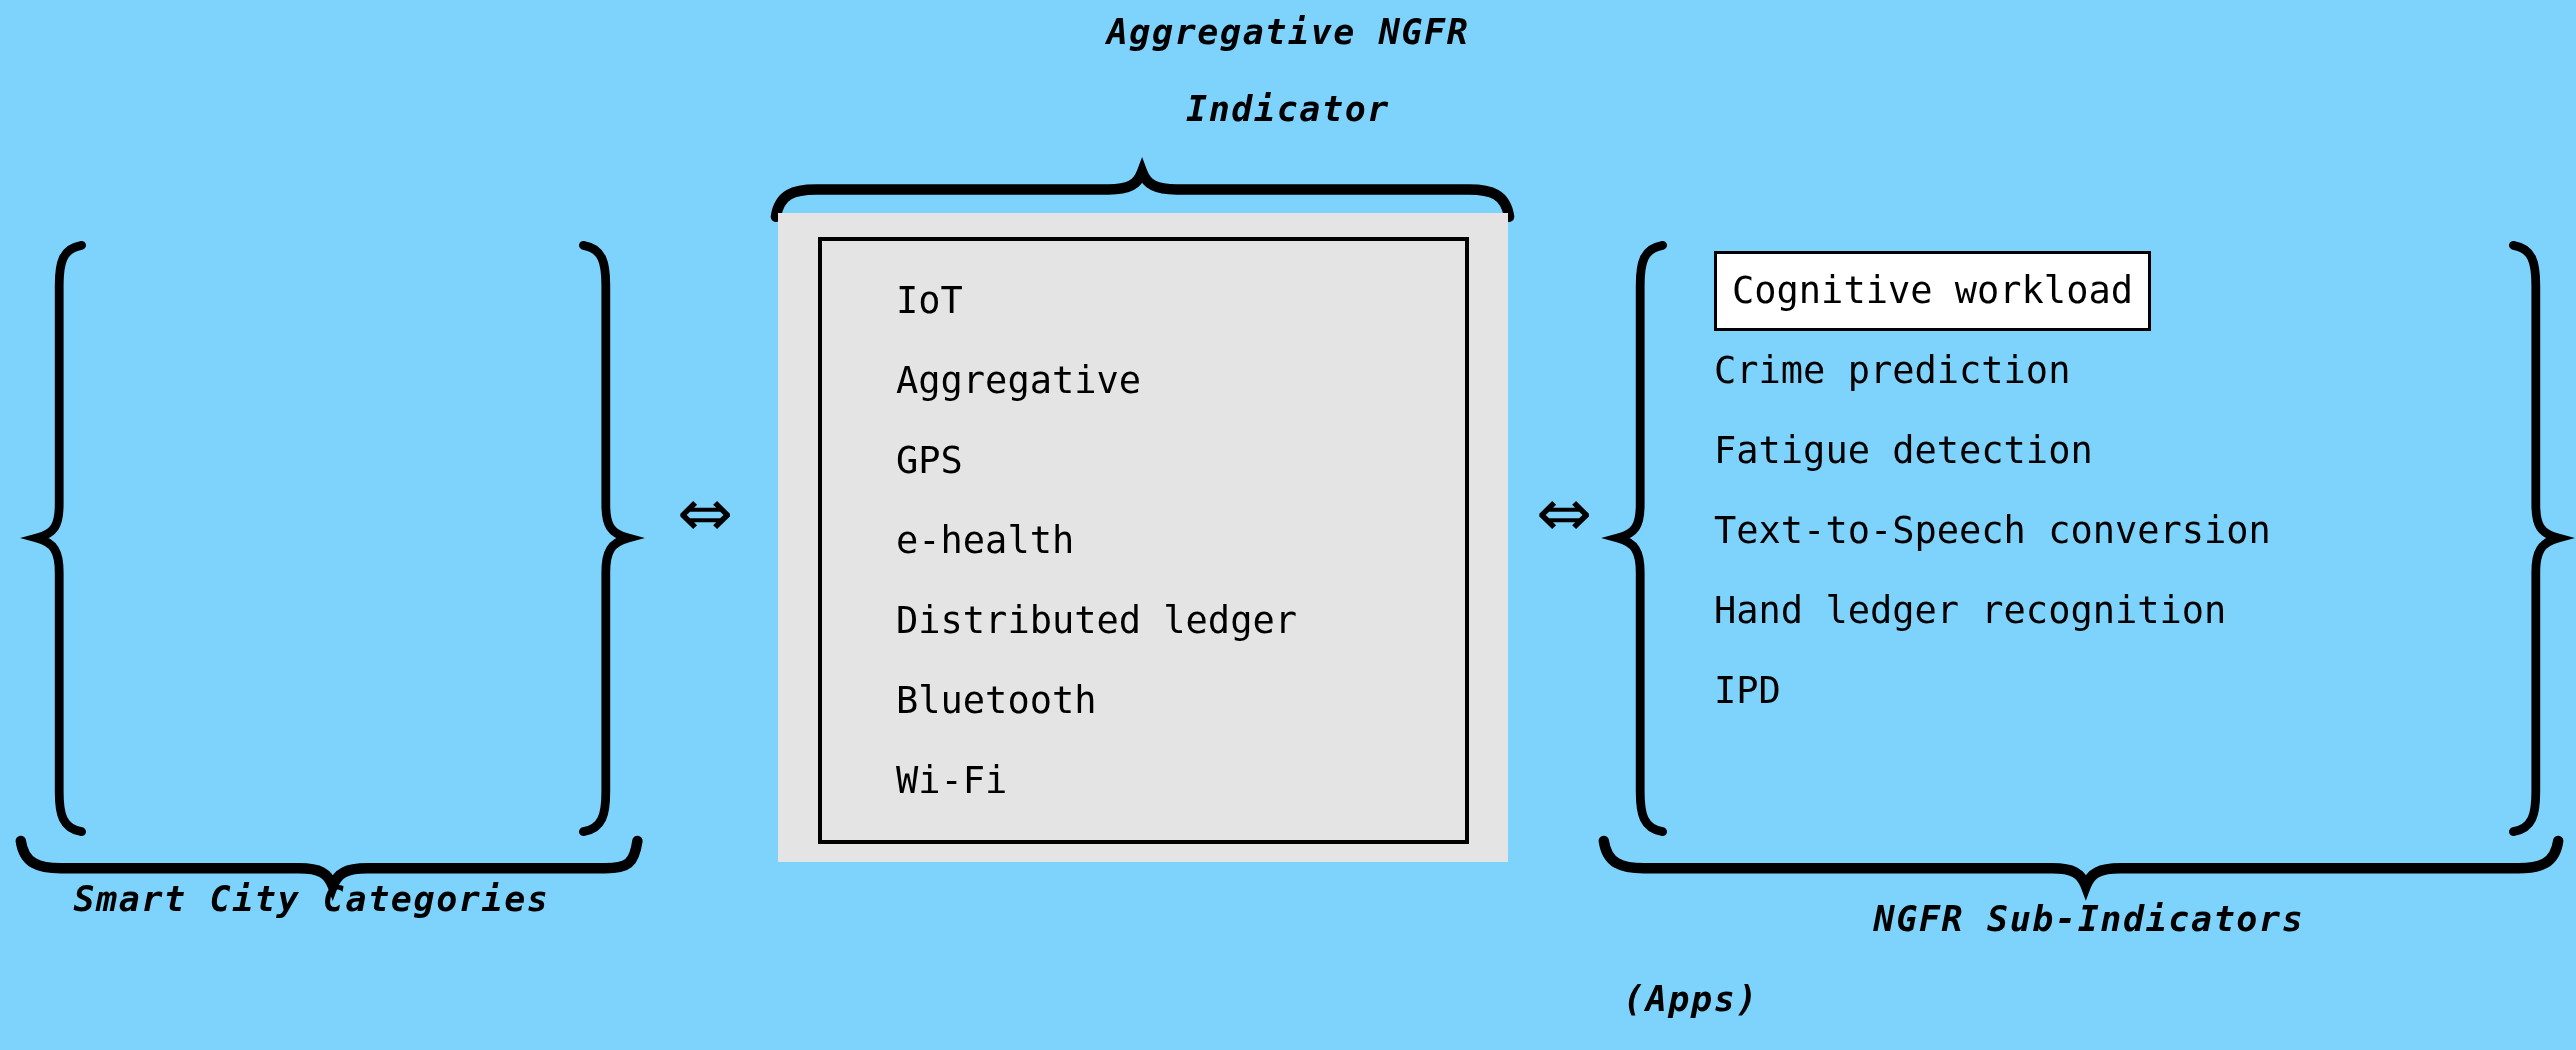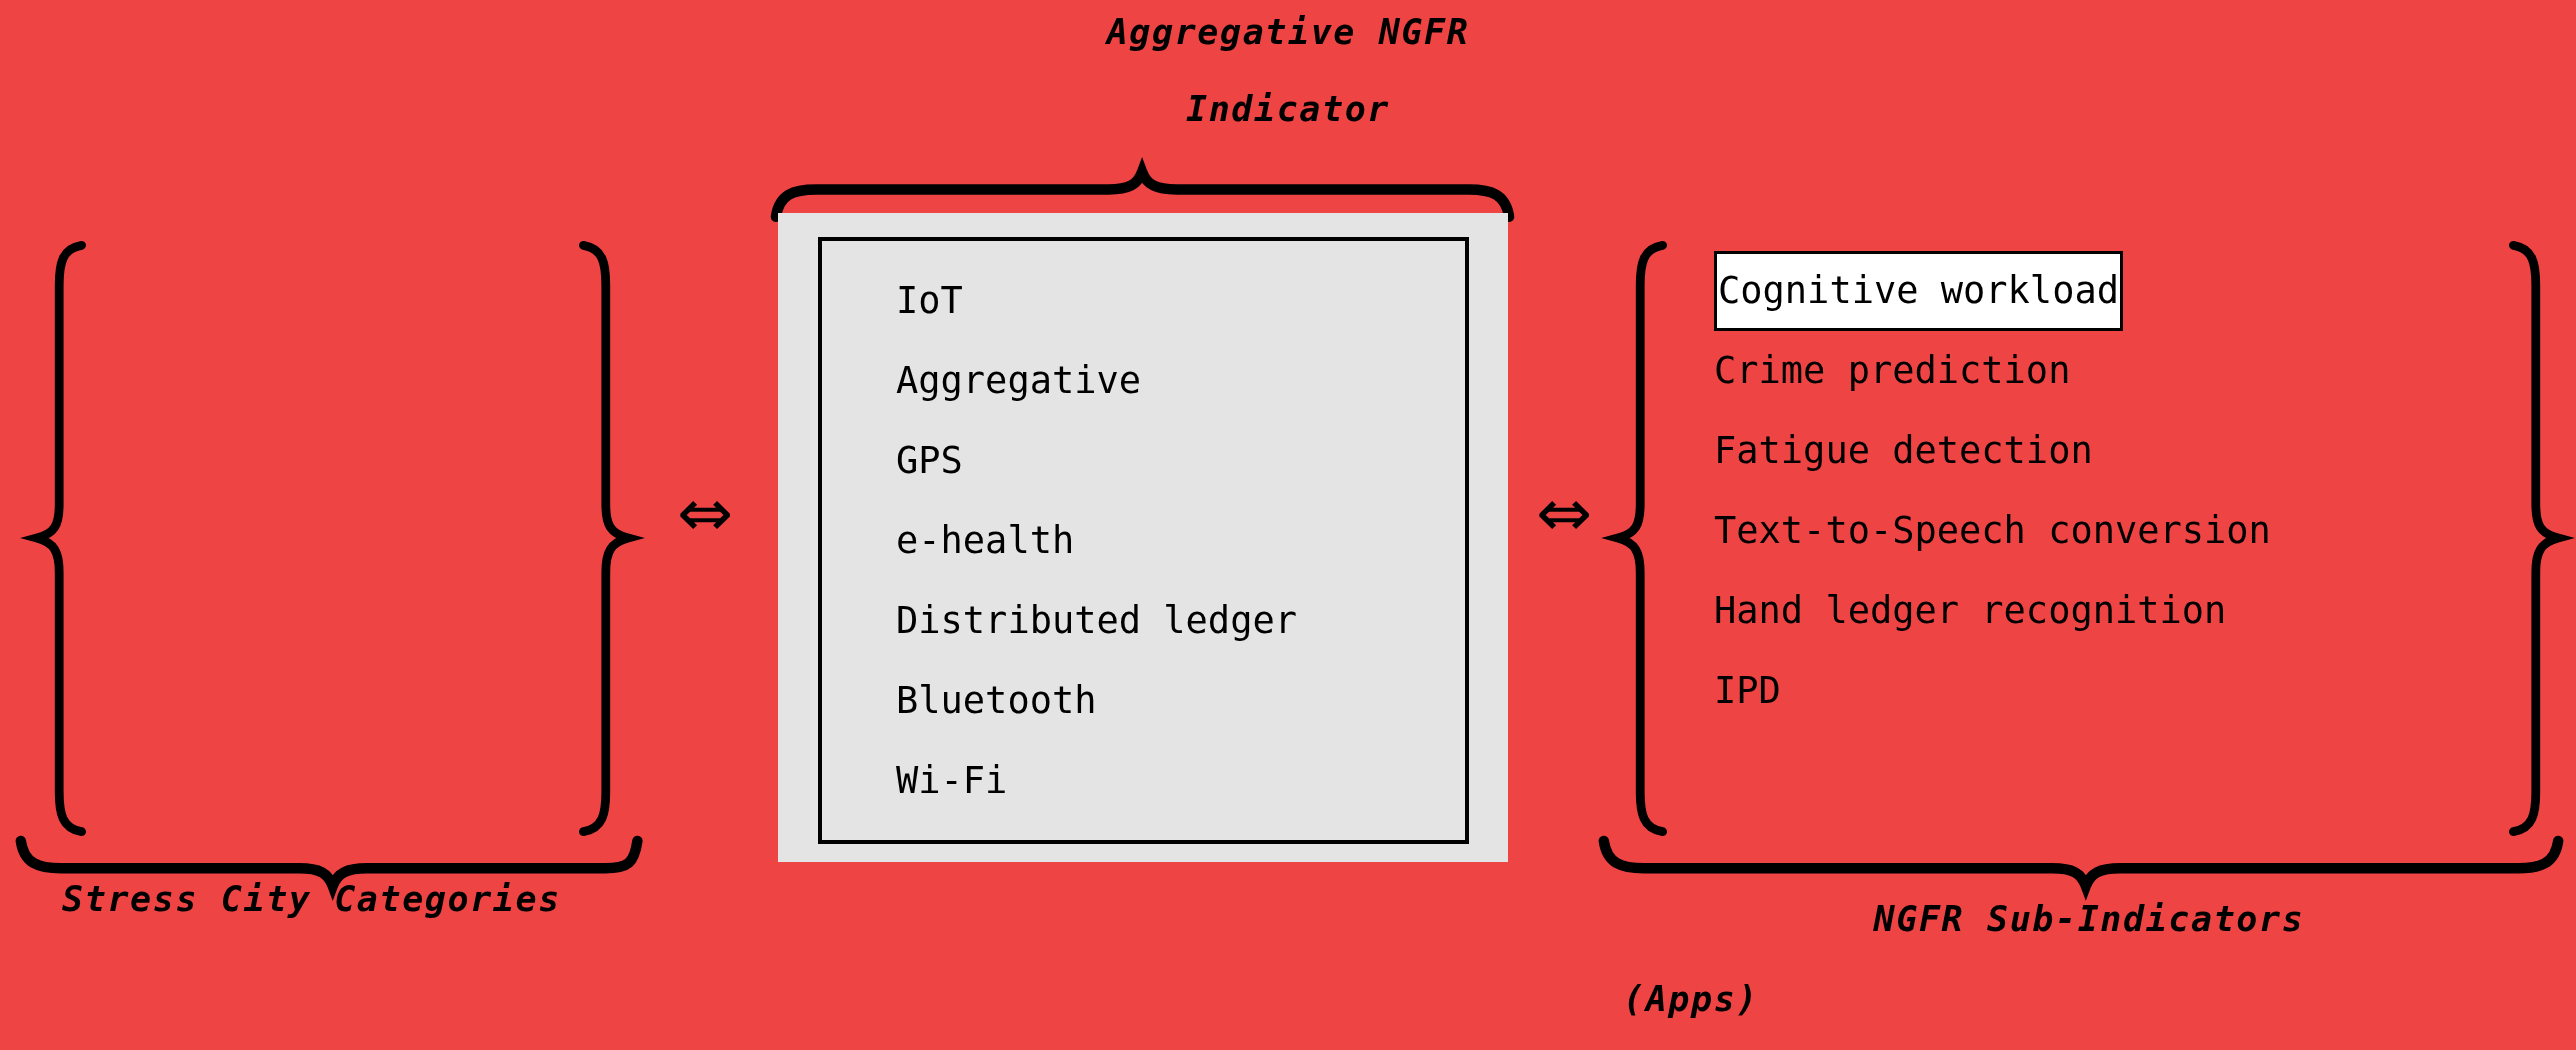--- a/index.html
+++ b/index.html
@@ -5,21 +5,21 @@
 <style>
   html, body {
     margin: 0;
     padding: 0;
     background: #ffffff;
   }
   #canvas {
     position: relative;
     width: 2576px;
     height: 1050px;
-    background: #ef4444;
+    background: #7dd3fc;
     overflow: hidden;
     font-family: "DejaVu Sans Mono", "Liberation Mono", monospace;
     color: #000000;
   }
   .mono-italic {
     font-family: "DejaVu Sans Mono", "Liberation Mono", monospace;
     font-style: italic;
     font-weight: bold;
     font-size: 35px;
     letter-spacing: 1.6px;
@@ -46,21 +46,21 @@
     font-family: "DejaVu Sans Mono", "Liberation Mono", monospace;
     font-size: 37px;
     line-height: 80px;
     height: 80px;
     white-space: pre;
     color: #000;
   }
   .list-item.boxed {
     display: inline-block;
     border: 3.2px solid #000;
-    padding: 0 1px;
+    padding: 0 15px;
     line-height: 74px;
     height: 80px;
     box-sizing: border-box;
     background: #ffffff;
   }
 
   
   #left-list { left: 129px; top: 261px; }
 
   
@@ -125,21 +125,21 @@
     <path d="M8 6 C 32 10, 36 28, 36 56 L 36 330 C 36 356, 42 366, 64 372
              C 42 378, 36 389, 36 415 L 36 689 C 36 717, 32 735, 8 739" fill="none" stroke="#000" stroke-width="11" stroke-linecap="round"></path>
   </svg>
 
 
   <svg class="brace-svg" style="left:16px; top:836px;" width="623" height="55" viewBox="0 0 775 68">
     <path d="M6 6 C 10 34, 28 40, 56 40 L 352 40 C 378 40, 388 46, 394 62
              C 400 46, 411 40, 437 40 L 733 40 C 761 40, 769 34, 773 6" fill="none" stroke="#000" stroke-width="13" stroke-linecap="round"></path>
   </svg>
 
-  <div class="abs mono-italic" id="caption-left">Stress City Categories</div>
+  <div class="abs mono-italic" id="caption-left">Smart City Categories</div>
 
   <div class="abs arrow-glyph" id="arrow-left-centre">⇔</div>
 
   <svg class="brace-svg" style="left:771px; top:167px;" width="743" height="53" viewBox="0 0 925 66">
     <path d="M6 62 C 10 34, 28 28, 56 28 L 420 28 C 446 28, 456 22, 462 6
              C 468 22, 479 28, 505 28 L 869 28 C 897 28, 915 34, 919 62" fill="none" stroke="#000" stroke-width="13" stroke-linecap="round"></path>
   </svg>
 
   <div class="abs" id="centre-panel"></div>
   <div class="abs" id="centre-inner-box"></div>

